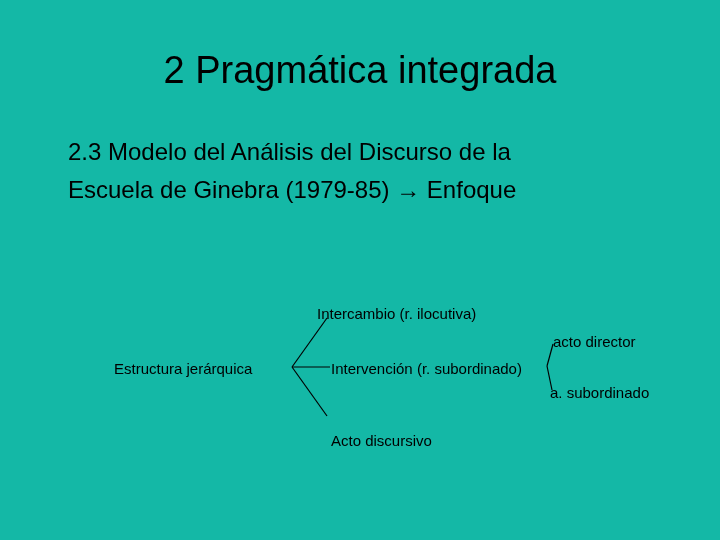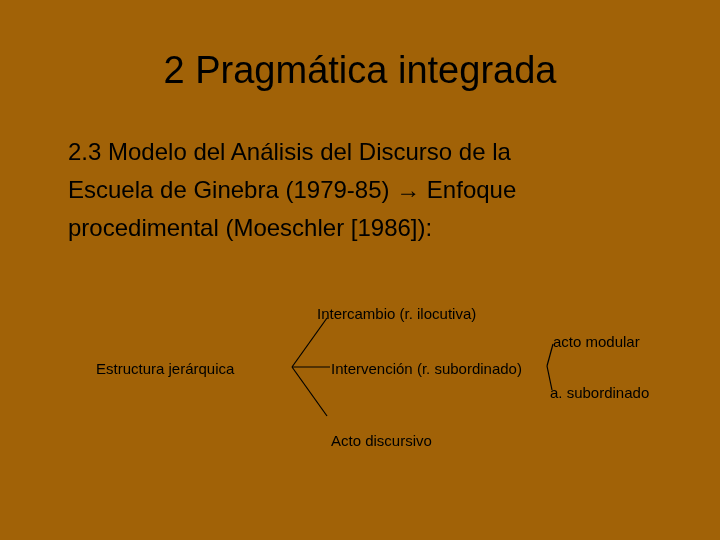--- a/index.html
+++ b/index.html
@@ -14,21 +14,21 @@
     overflow: hidden;
     font-family: "Liberation Sans", sans-serif;
     color: #000000;
     -webkit-font-smoothing: none;
   }
   #slide {
     position: absolute;
     left: 0; top: 0;
     width: 720px;
     height: 540px;
-    background: #a16207;
+    background: #14b8a6;
     text-decoration: underline;
   }
   
   #slide-title {
     position: absolute;
     left: 40px;
     top: 48px;
     width: 640px;
     text-align: center;
     font-size: 38px;
@@ -71,38 +71,37 @@
     left: 0;
     top: 0;
   }
   .dlabel {
     position: absolute;
     font-size: 15px;
     line-height: 18px;
     font-weight: 400;
     white-space: nowrap;
   }
-  #label-root        { left: 96px; top: 360px; }
+  #label-root        { left: 114px; top: 360px; }
   #label-intercambio { left: 317px; top: 305px; }
   #label-intervencion{ left: 331px; top: 360px; }
   #label-acto-disc   { left: 331px; top: 432px; }
   #label-director    { left: 553px; top: 333px; }
   #label-subordinado { left: 550px; top: 384px; }
 </style>
 </head>
 <body>
 
 <div id="slide">
 
   <div id="slide-title">2 Pragmática integrada</div>
 
   <div id="body-text">
     <span class="line">2.3 Modelo del Análisis del Discurso de la</span>
     <span class="line">Escuela de Ginebra (1979-85) → Enfoque</span>
-    <span class="line">procedimental (Moeschler [1986]):</span>
   </div>
 
   <div id="diagram">
     <svg width="720" height="150" viewBox="0 0 720 150">
 
       <path d="M 292 71 L 327 22" stroke="#000000" stroke-width="1.2" fill="none"></path>
       <path d="M 292 71 L 330 71" stroke="#000000" stroke-width="1.2" fill="none"></path>
       <path d="M 292 71 L 327 120" stroke="#000000" stroke-width="1.2" fill="none"></path>
 
       <path d="M 547 70 L 553 48" stroke="#000000" stroke-width="1.2" fill="none"></path>
@@ -111,17 +110,17 @@
   </div>
 
   <div class="dlabel" id="label-root">Estructura jerárquica</div>
 
   <div class="dlabel" id="label-intercambio">Intercambio (r. ilocutiva)</div>
 
   <div class="dlabel" id="label-intervencion">Intervención (r. subordinado)</div>
 
   <div class="dlabel" id="label-acto-disc">Acto discursivo</div>
 
-  <div class="dlabel" id="label-director">acto modular</div>
+  <div class="dlabel" id="label-director">acto director</div>
 
   <div class="dlabel" id="label-subordinado">a. subordinado</div>
 
 </div>
 
 </body></html>

